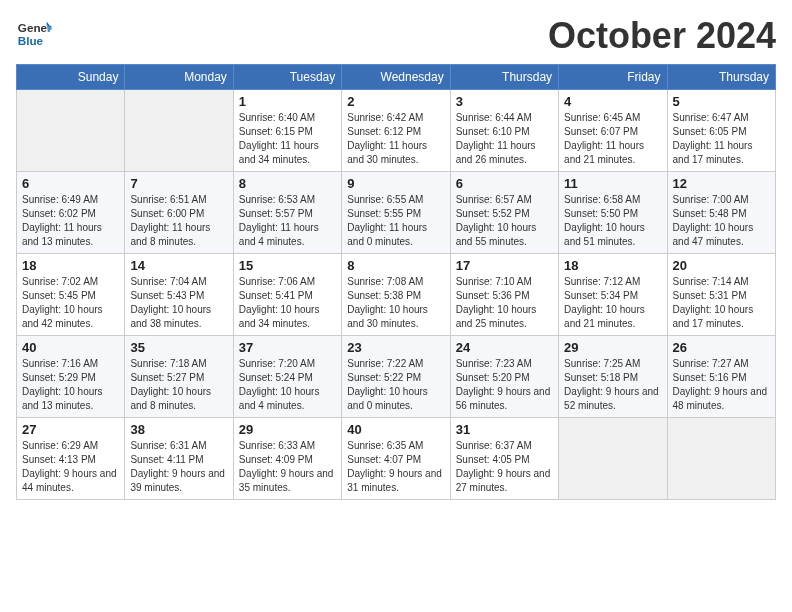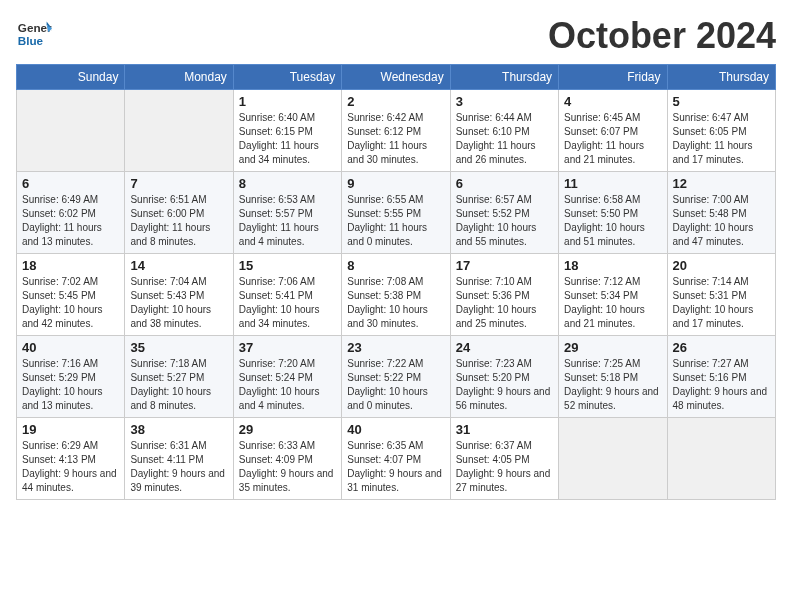--- a/index.html
+++ b/index.html
@@ -165,21 +165,21 @@
         <td><span class="day-num">23</span>
         <span class="day-detail">Sunrise: 7:22 AM<br>Sunset: 5:22 PM<br>Daylight: 10 hours and 0 minutes.</span></td>
         <td><span class="day-num">24</span>
         <span class="day-detail">Sunrise: 7:23 AM<br>Sunset: 5:20 PM<br>Daylight: 9 hours and 56 minutes.</span></td>
         <td><span class="day-num">29</span>
         <span class="day-detail">Sunrise: 7:25 AM<br>Sunset: 5:18 PM<br>Daylight: 9 hours and 52 minutes.</span></td>
         <td><span class="day-num">26</span>
         <span class="day-detail">Sunrise: 7:27 AM<br>Sunset: 5:16 PM<br>Daylight: 9 hours and 48 minutes.</span></td>
       </tr>
       <tr>
-        <td><span class="day-num">19</span>
+        <td><span class="day-num">27</span>
         <span class="day-detail">Sunrise: 6:29 AM<br>Sunset: 4:13 PM<br>Daylight: 9 hours and 44 minutes.</span></td>
         <td><span class="day-num">38</span>
         <span class="day-detail">Sunrise: 6:31 AM<br>Sunset: 4:11 PM<br>Daylight: 9 hours and 39 minutes.</span></td>
         <td><span class="day-num">29</span>
         <span class="day-detail">Sunrise: 6:33 AM<br>Sunset: 4:09 PM<br>Daylight: 9 hours and 35 minutes.</span></td>
         <td><span class="day-num">40</span>
         <span class="day-detail">Sunrise: 6:35 AM<br>Sunset: 4:07 PM<br>Daylight: 9 hours and 31 minutes.</span></td>
         <td><span class="day-num">31</span>
         <span class="day-detail">Sunrise: 6:37 AM<br>Sunset: 4:05 PM<br>Daylight: 9 hours and 27 minutes.</span></td>
         <td class="empty-cell"></td>

